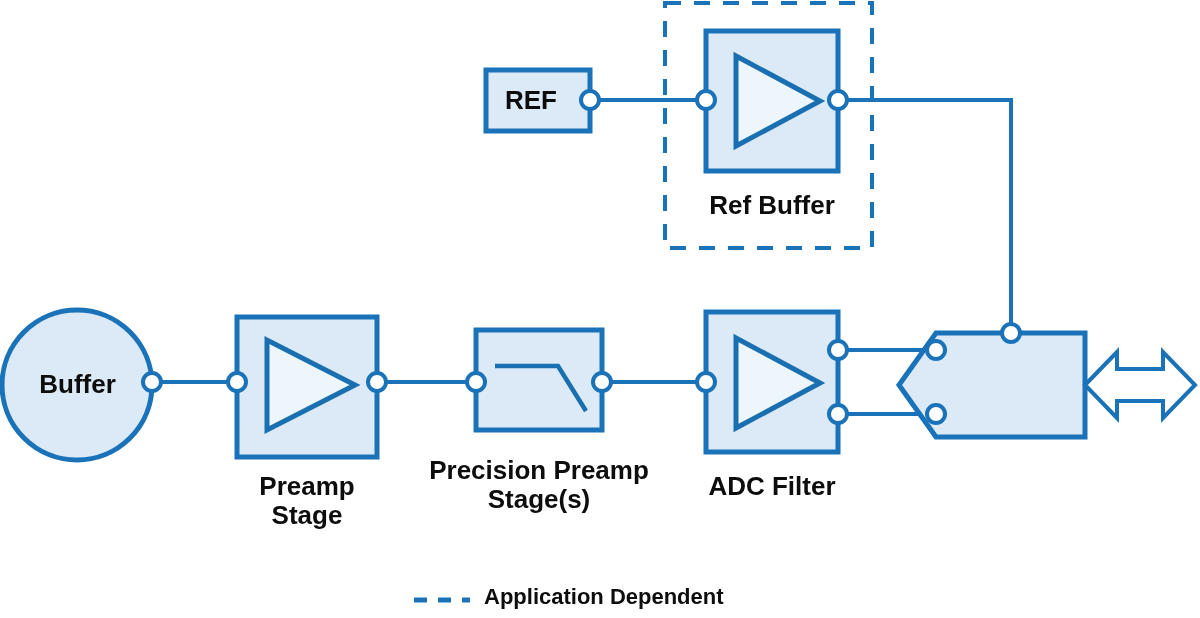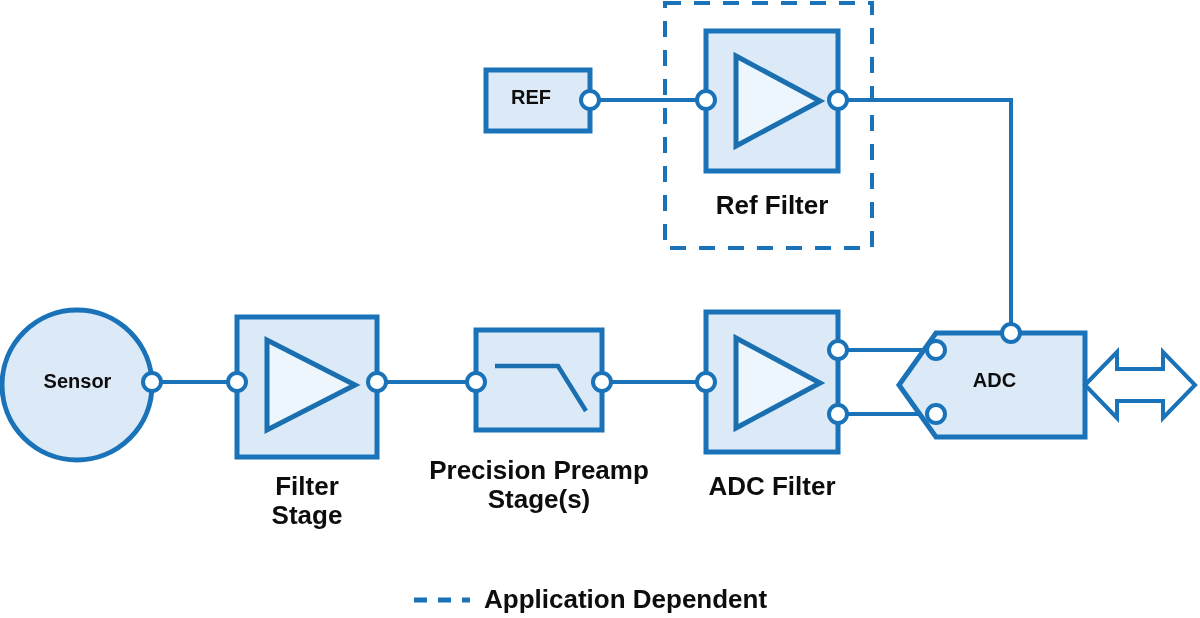--- a/index.html
+++ b/index.html
@@ -39,23 +39,23 @@
 
   .lbl {
     position: absolute;
     color: #0d0d0d;
     font-weight: bold;
     text-align: center;
     line-height: 1.12;
     white-space: pre-line;
     font-family: "Liberation Sans", sans-serif;
   }
-  .lbl-inblock { font-size: 20px; }
+  .lbl-inblock { font-size: 26px; }
   .lbl-under   { font-size: 26px; }
-  .lbl-legend  { font-size: 26px; }
+  .lbl-legend  { font-size: 22px; }
 </style>
 </head>
 <body>
 
 <div id="diagram-root">
 
   <svg class="canvas" viewBox="0 0 1200 618">
 
     <rect class="dashbox" x="665" y="3" width="207" height="245"></rect>
 
@@ -107,31 +107,30 @@
     <circle class="node" cx="936" cy="350" r="9"></circle>
     <circle class="node" cx="936" cy="414" r="9"></circle>
     <circle class="node" cx="1011" cy="333" r="9"></circle>
     <circle class="node" cx="590" cy="100" r="9"></circle>
     <circle class="node" cx="706" cy="100" r="9"></circle>
     <circle class="node" cx="838" cy="100" r="9"></circle>
 
     <line class="legend-dash" x1="414" y1="600" x2="470" y2="600"></line>
   </svg>
 
-  <div class="lbl lbl-inblock" style="left:0px; top:370px; width:155px;">Sensor</div>
+  <div class="lbl lbl-inblock" style="left:0px; top:370px; width:155px;">Buffer</div>
 
-  <div class="lbl lbl-under" style="left:187px; top:472px; width:240px;">Filter
+  <div class="lbl lbl-under" style="left:187px; top:472px; width:240px;">Preamp
 Stage</div>
 
   <div class="lbl lbl-under" style="left:404px; top:456px; width:270px;">Precision Preamp
 Stage(s)</div>
 
   <div class="lbl lbl-under" style="left:652px; top:472px; width:240px;">ADC Filter</div>
 
-  <div class="lbl lbl-inblock" style="left:912px; top:369px; width:165px;">ADC</div>
 
   <div class="lbl lbl-inblock" style="left:486px; top:86px; width:90px;">REF</div>
 
-  <div class="lbl lbl-under" style="left:652px; top:191px; width:240px;">Ref Filter</div>
+  <div class="lbl lbl-under" style="left:652px; top:191px; width:240px;">Ref Buffer</div>
 
   <div class="lbl lbl-legend" style="left:484px; top:585px; width:420px; text-align:left;">Application Dependent</div>
 
 </div>
 
 </body></html>

